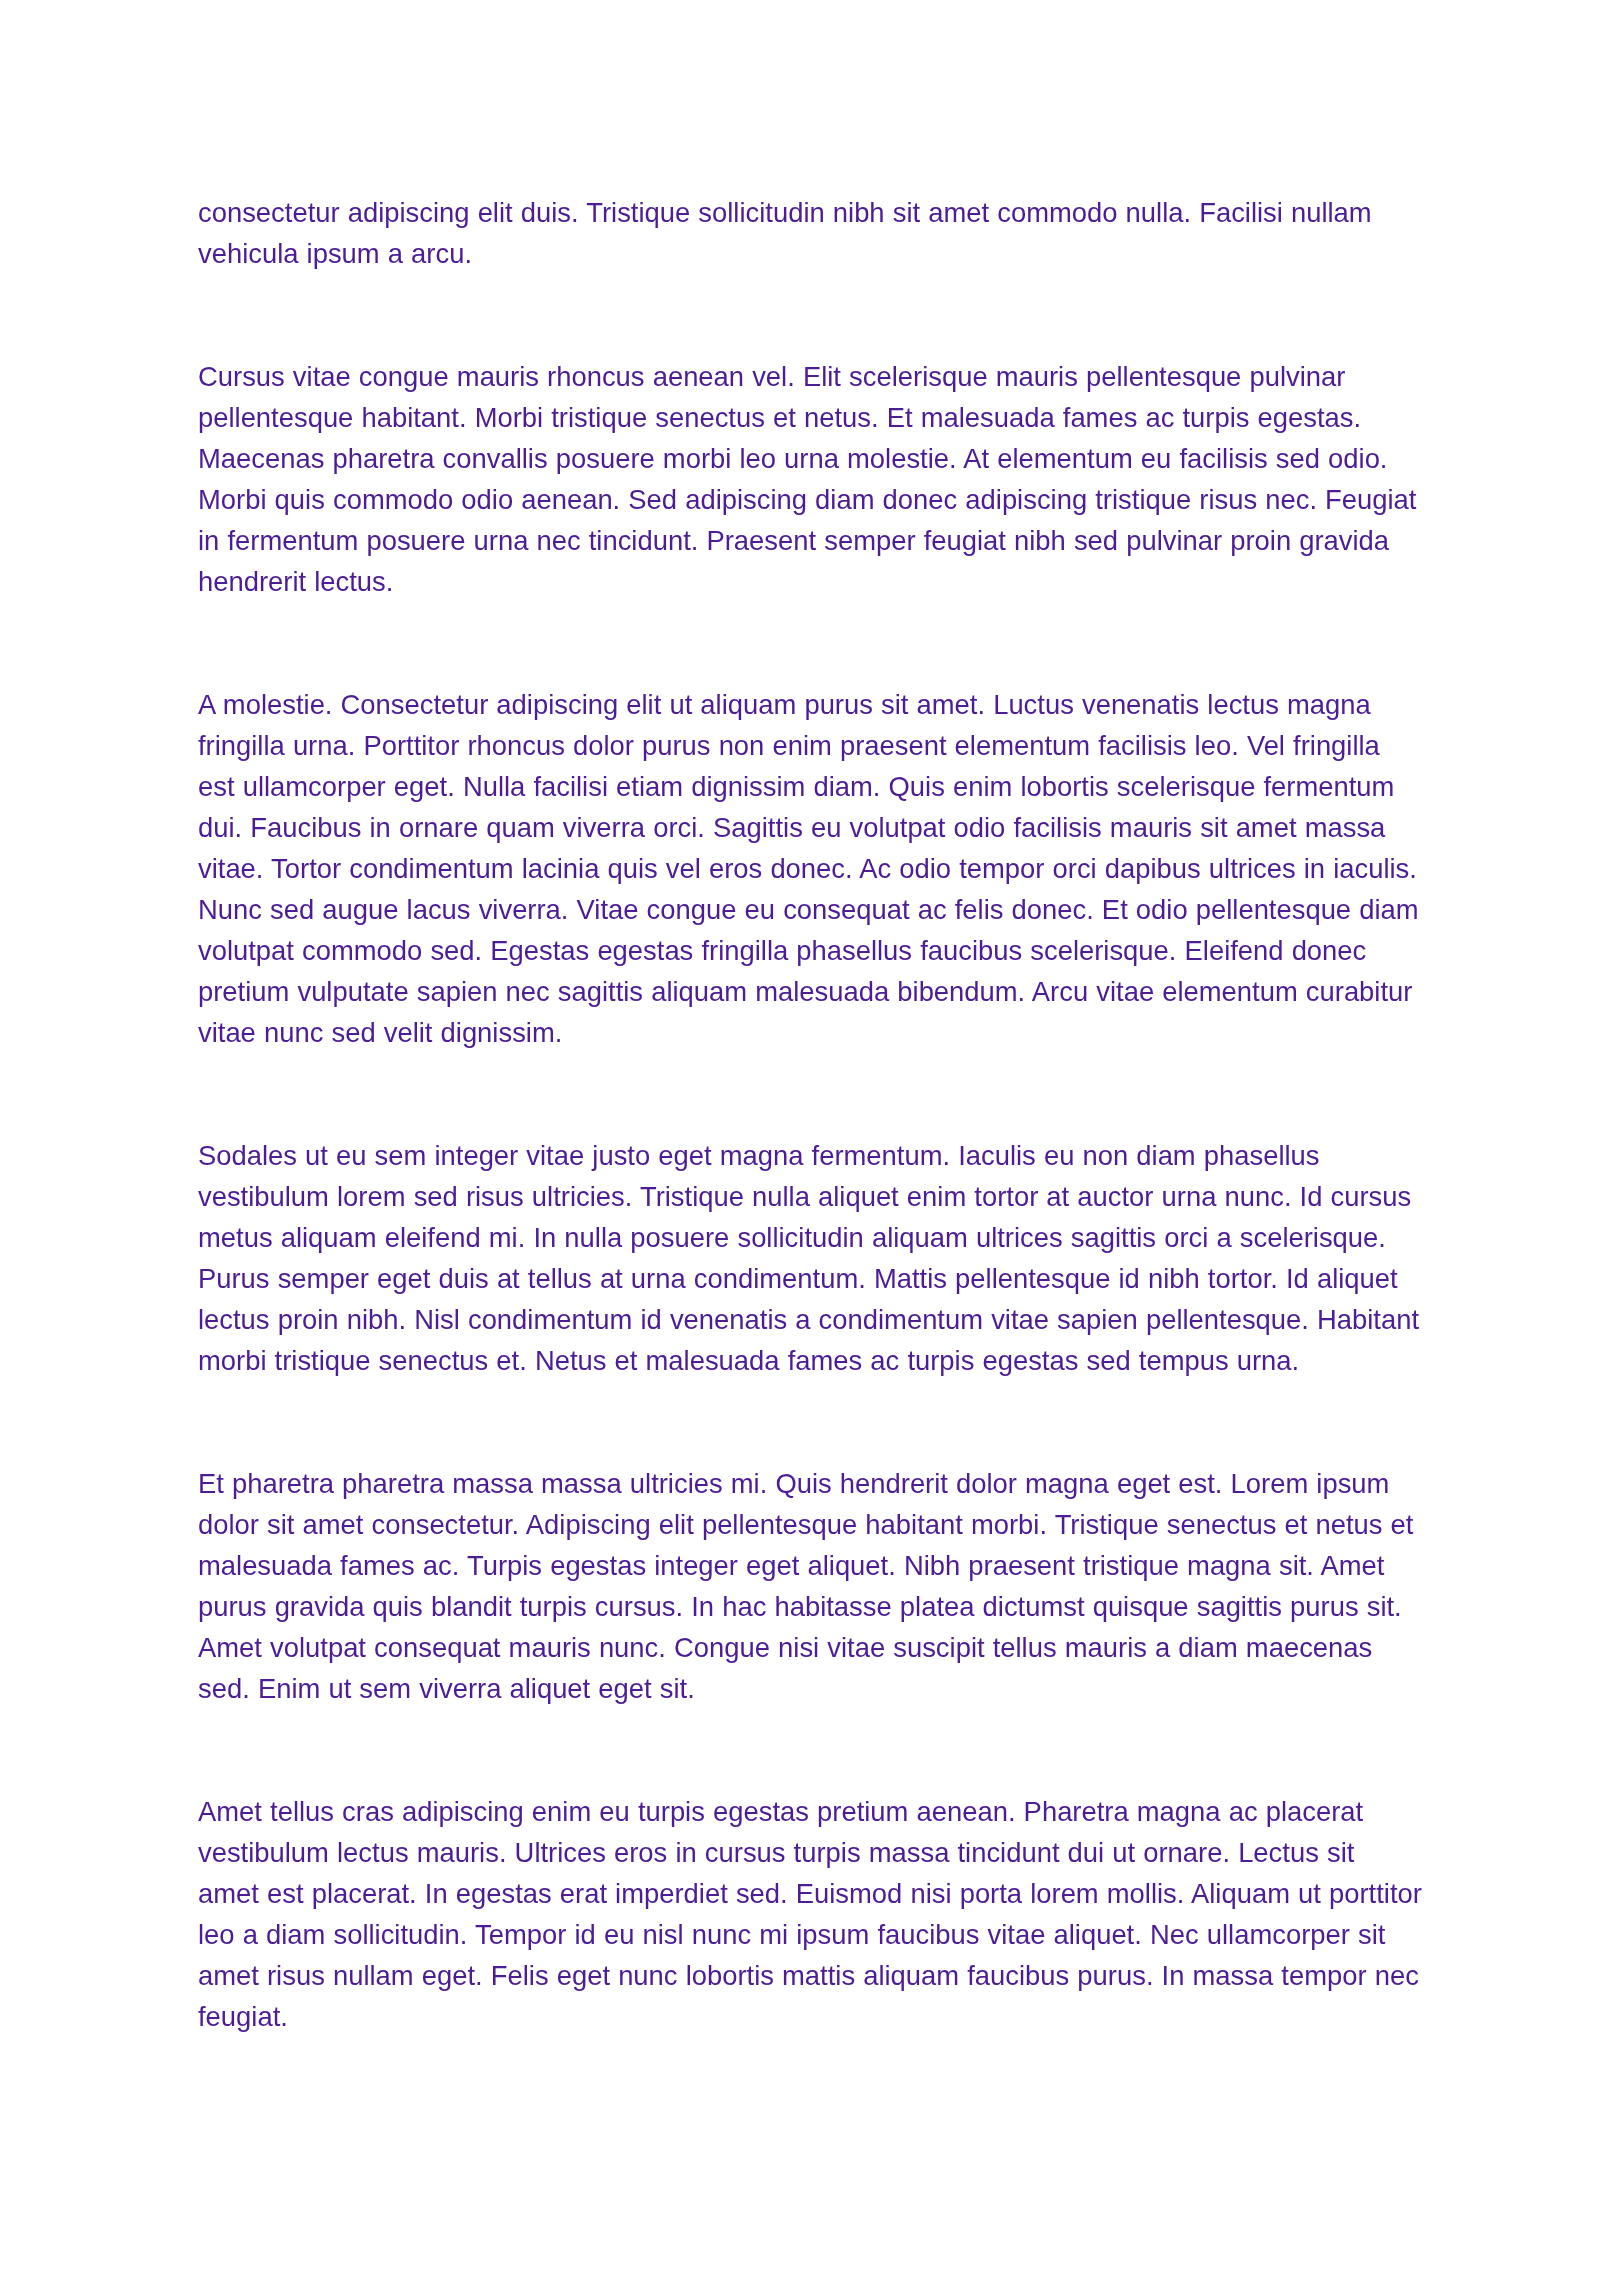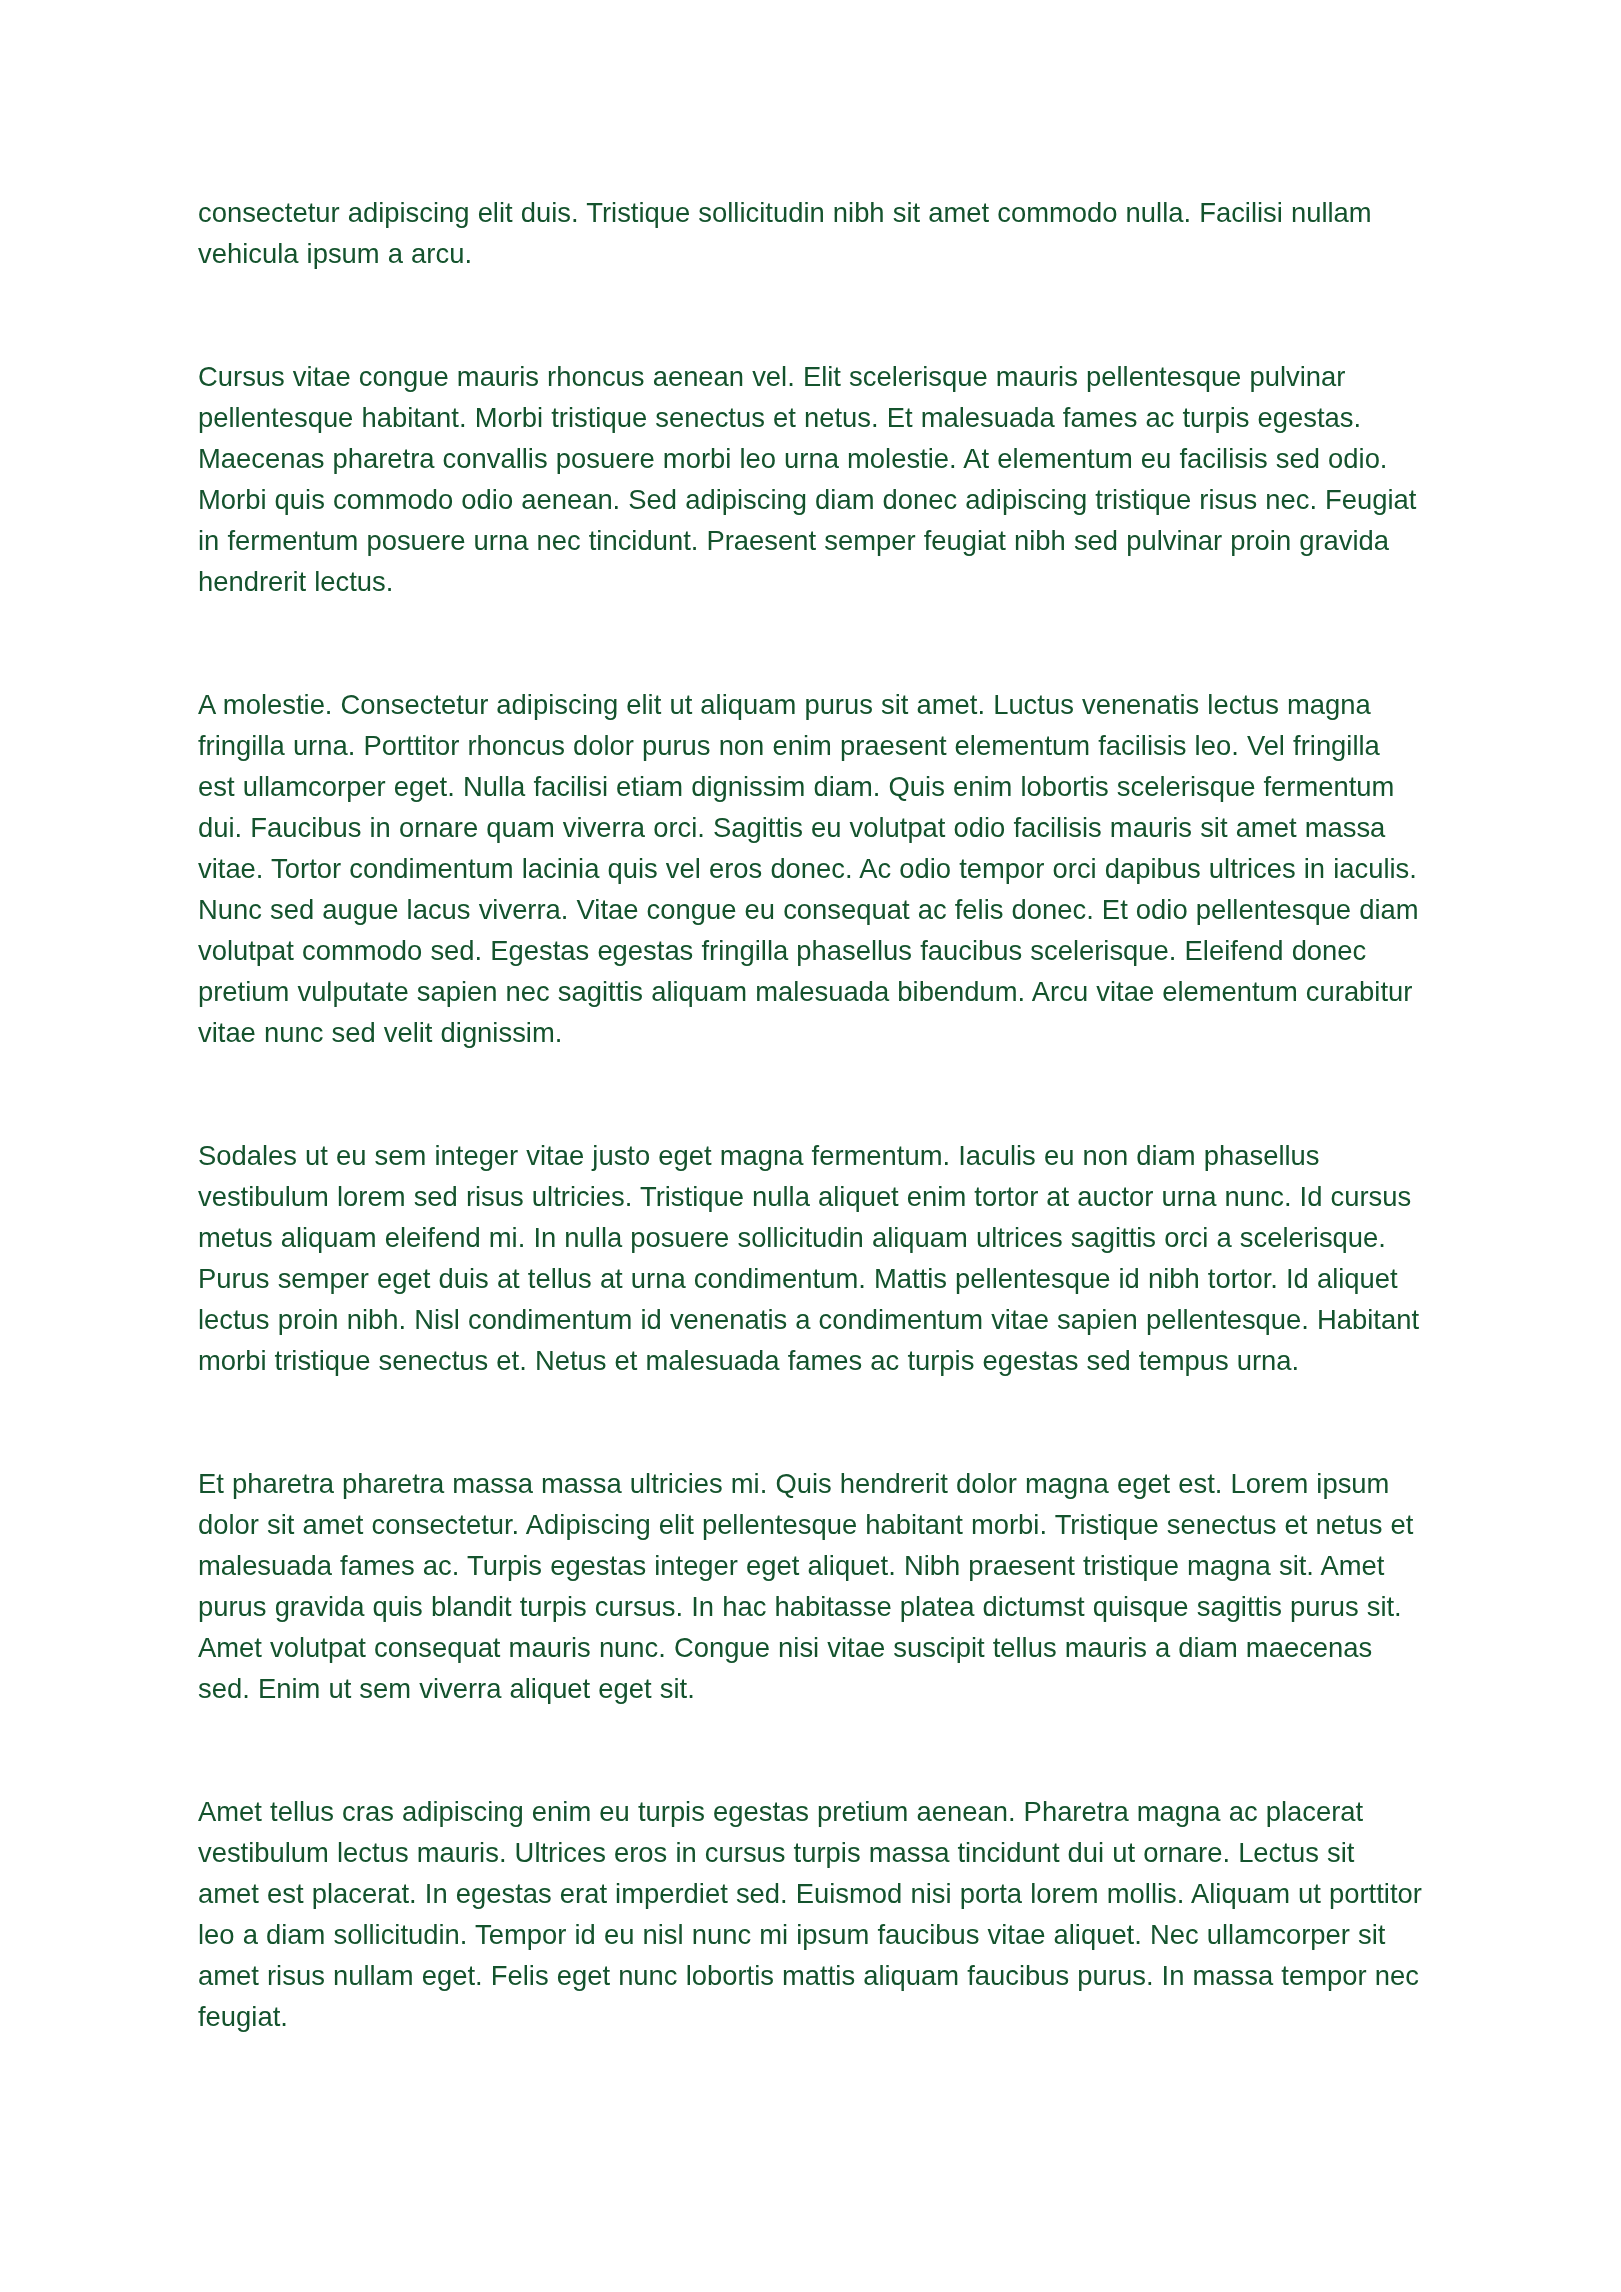--- a/index.html
+++ b/index.html
@@ -17,21 +17,21 @@
     overflow: hidden;
     font-family: "Liberation Sans", sans-serif;
   }
   .doc-body {
     width: 1225px;
   }
   .doc-body p {
     margin: 0 0 82px 0;
     font-size: 27.4px;
     line-height: 41px;
-    color: #14532d;
+    color: #4c1d95;
     text-align: left;
     word-spacing: 0.5px;
   }
 </style>
 </head>
 <body>
 
 <div class="page">
   <div class="doc-body">
     <p>consectetur adipiscing elit duis. Tristique sollicitudin nibh sit amet commodo nulla. Facilisi nullam vehicula ipsum a arcu.</p>

